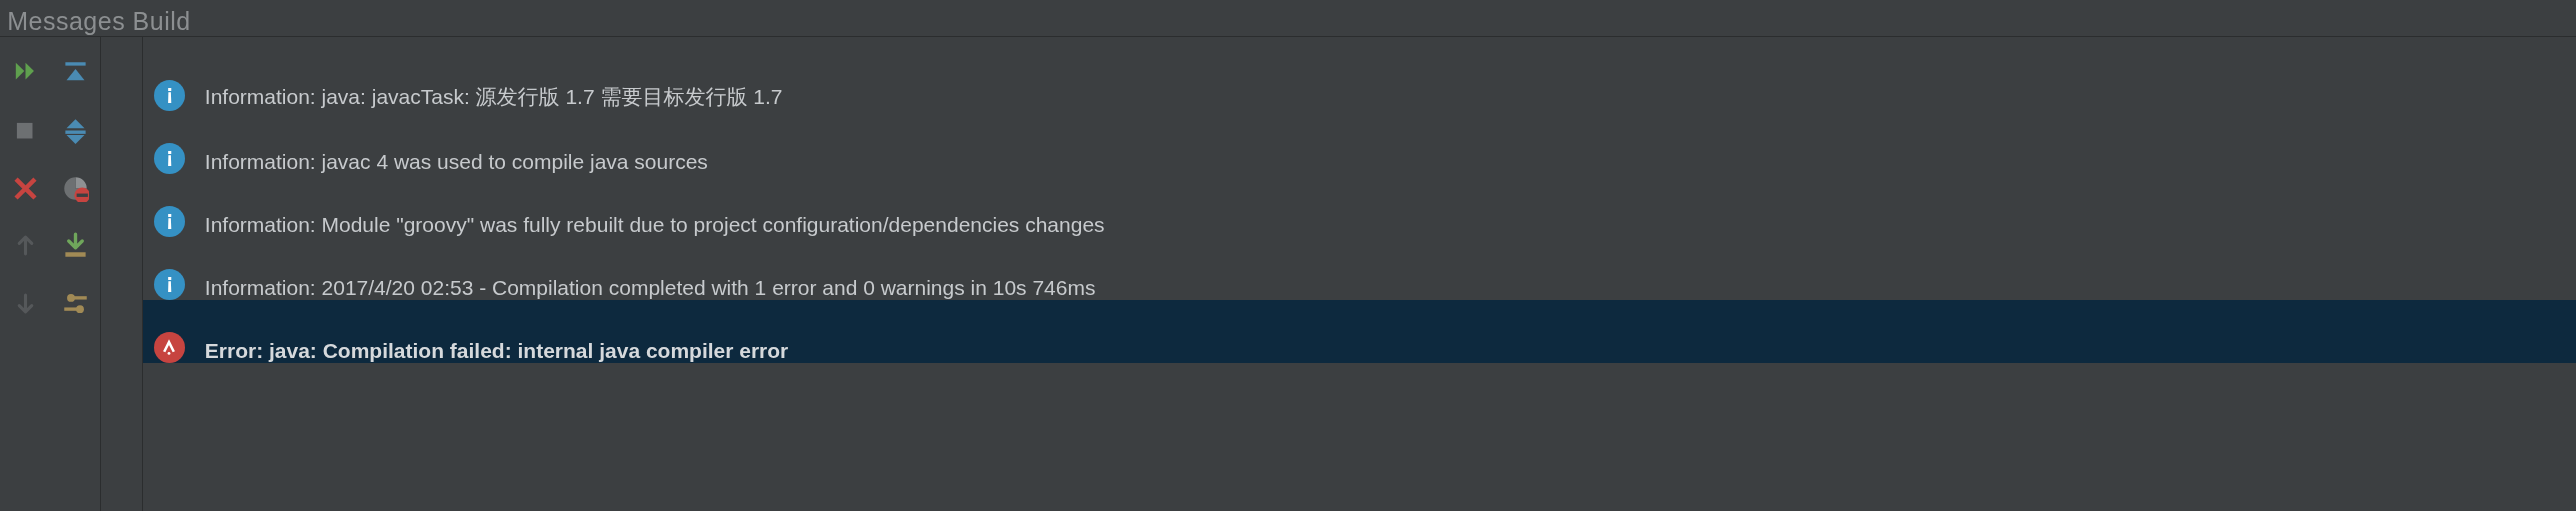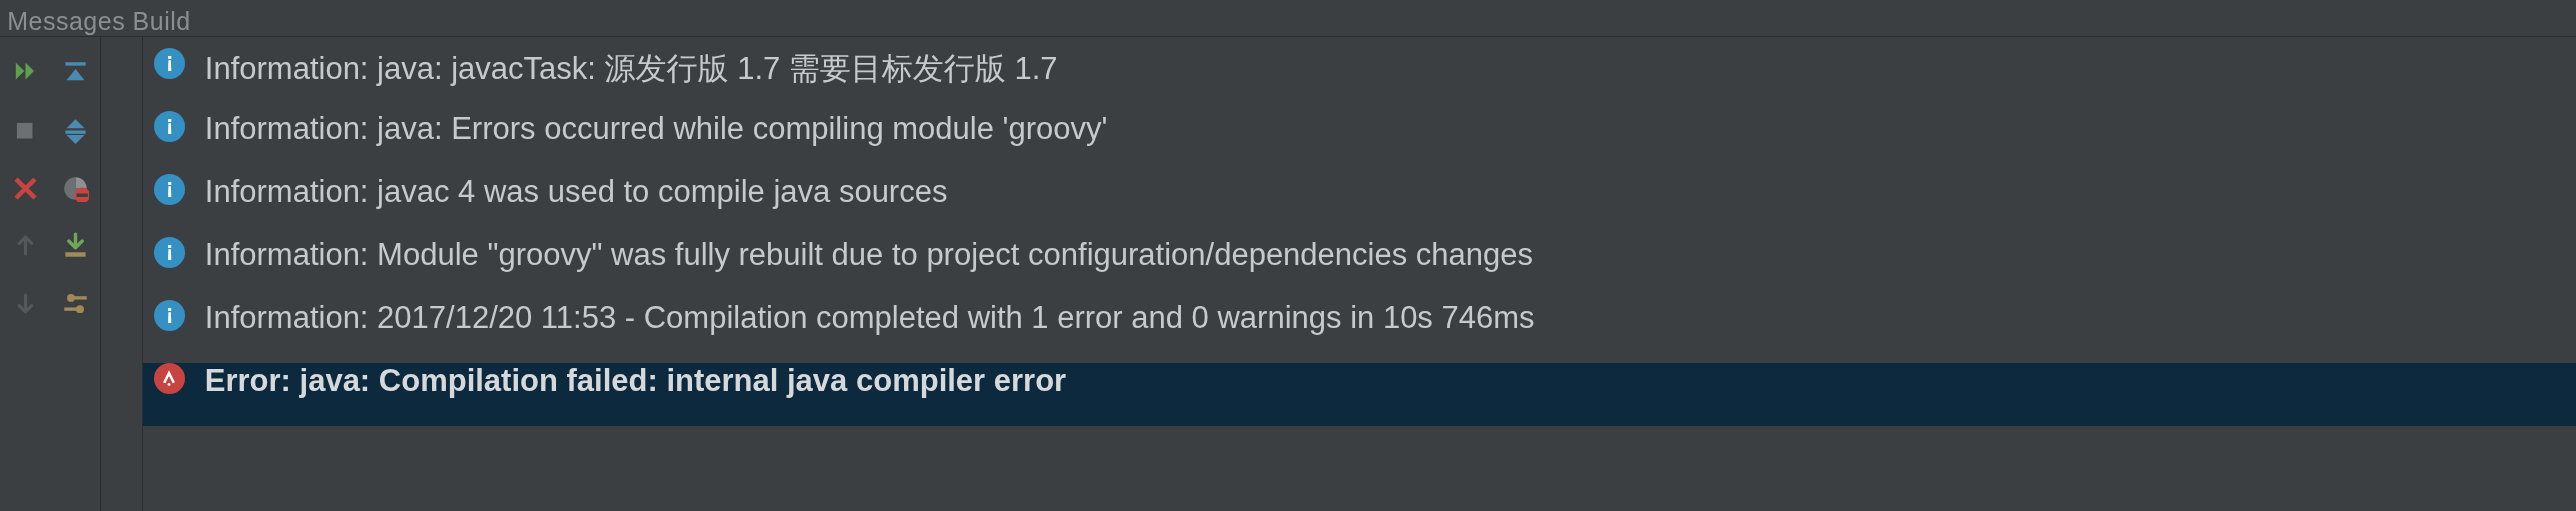--- a/index.html
+++ b/index.html
@@ -49,24 +49,24 @@
     border-right: 0.9px solid #2b2d2e;
     background: #3c3f41;
   }
   .messages {
     flex: 1;
     padding-top: 10.8px;
     overflow: hidden;
   }
   .msgrow {
     display: flex;
-    align-items: flex-start;
+    align-items: flex-end;
     height: 63px;
     padding-left: 10.8px;
-    font-size: 31px;
+    font-size: 21px;
     color: #c7cacd;
     white-space: nowrap;
   }
   .msgrow.selected {
     background: #0d293e;
     color: #d6d9dc;
     font-weight: bold;
   }
   .bullet {
     width: 31px;
@@ -173,33 +173,29 @@
 
   <div class="gutter"></div>
 
   <div class="messages">
     <div class="msgrow">
       <span class="bullet bullet-info"></span>
       <span>Information: java: javacTask: 源发行版 1.7 需要目标发行版 1.7</span>
     </div>
     <div class="msgrow">
       <span class="bullet bullet-info"></span>
-      <span>Information: java: Errors occurred while compiling module 'groovy'</span>
-    </div>
-    <div class="msgrow">
-      <span class="bullet bullet-info"></span>
       <span>Information: javac 4 was used to compile java sources</span>
     </div>
     <div class="msgrow">
       <span class="bullet bullet-info"></span>
       <span>Information: Module "groovy" was fully rebuilt due to project configuration/dependencies changes</span>
     </div>
     <div class="msgrow">
       <span class="bullet bullet-info"></span>
-      <span>Information: 2017/12/20 11:53 - Compilation completed with 1 error and 0 warnings in 10s 746ms</span>
+      <span>Information: 2017/4/20 02:53 - Compilation completed with 1 error and 0 warnings in 10s 746ms</span>
     </div>
     <div class="msgrow selected">
       <span class="bullet bullet-error">
         <svg viewBox="0 0 10 10">
             <path d="M2 8 L5 2 L8 8" stroke="#ffffff" stroke-width="1.6" fill="none"></path>
             <circle cx="5" cy="9" r="0.9" fill="#ffffff"></circle>
           </svg>
       </span>
       <span>Error: java: Compilation failed: internal java compiler error</span>
     </div>

